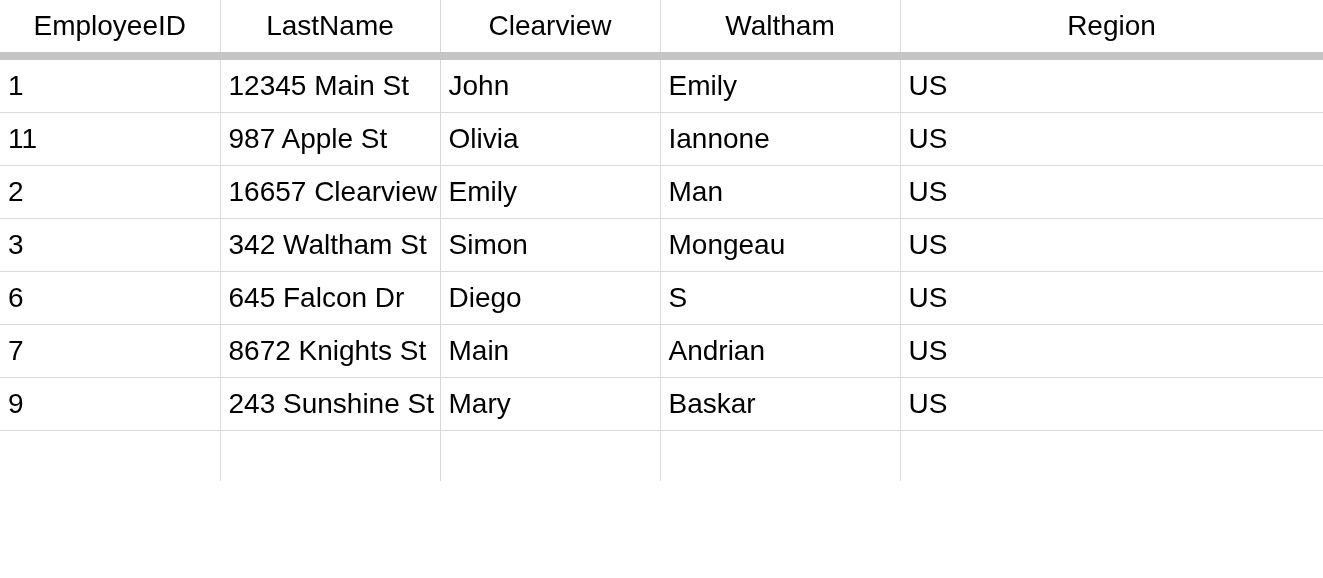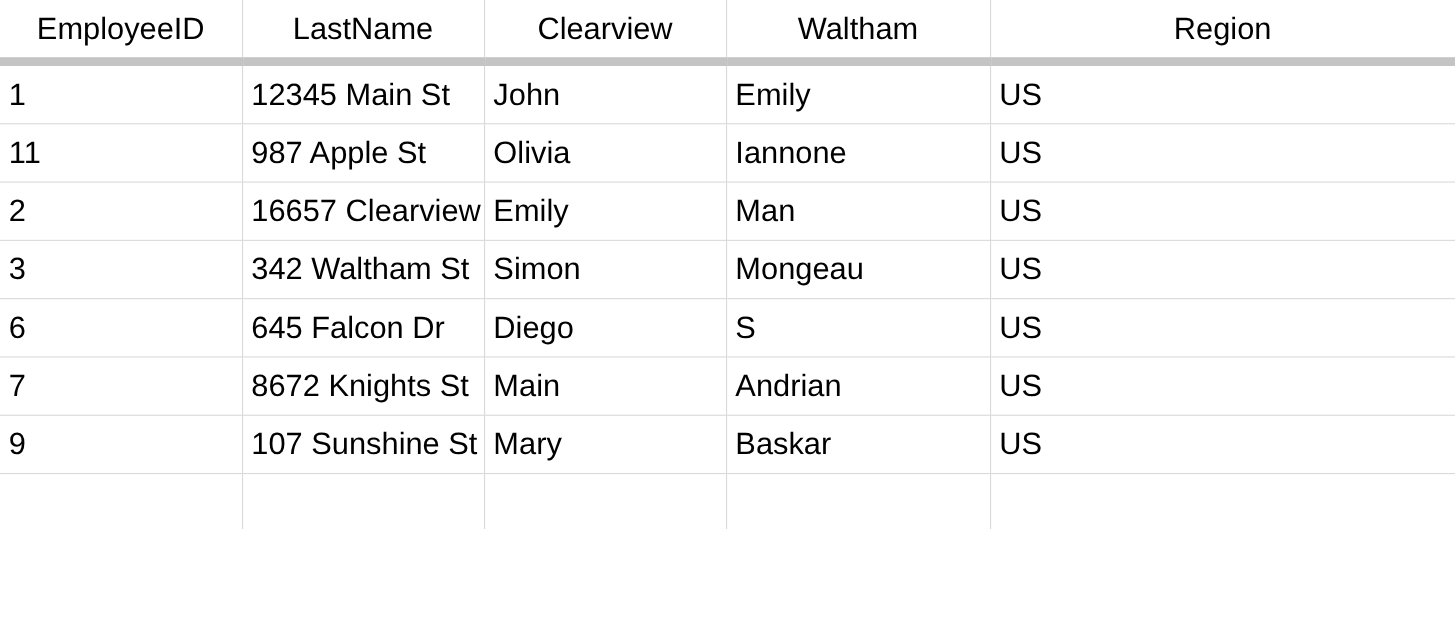--- a/index.html
+++ b/index.html
@@ -105,21 +105,21 @@
     </tr>
     <tr class="data-row">
       <td>7</td>
       <td>8672 Knights St</td>
       <td>Main</td>
       <td>Andrian</td>
       <td>US</td>
     </tr>
     <tr class="data-row">
       <td>9</td>
-      <td>107 Sunshine St</td>
+      <td>243 Sunshine St</td>
       <td>Mary</td>
       <td>Baskar</td>
       <td>US</td>
     </tr>
     <tr class="empty-row">
       <td></td>
       <td></td>
       <td></td>
       <td></td>
       <td></td>

